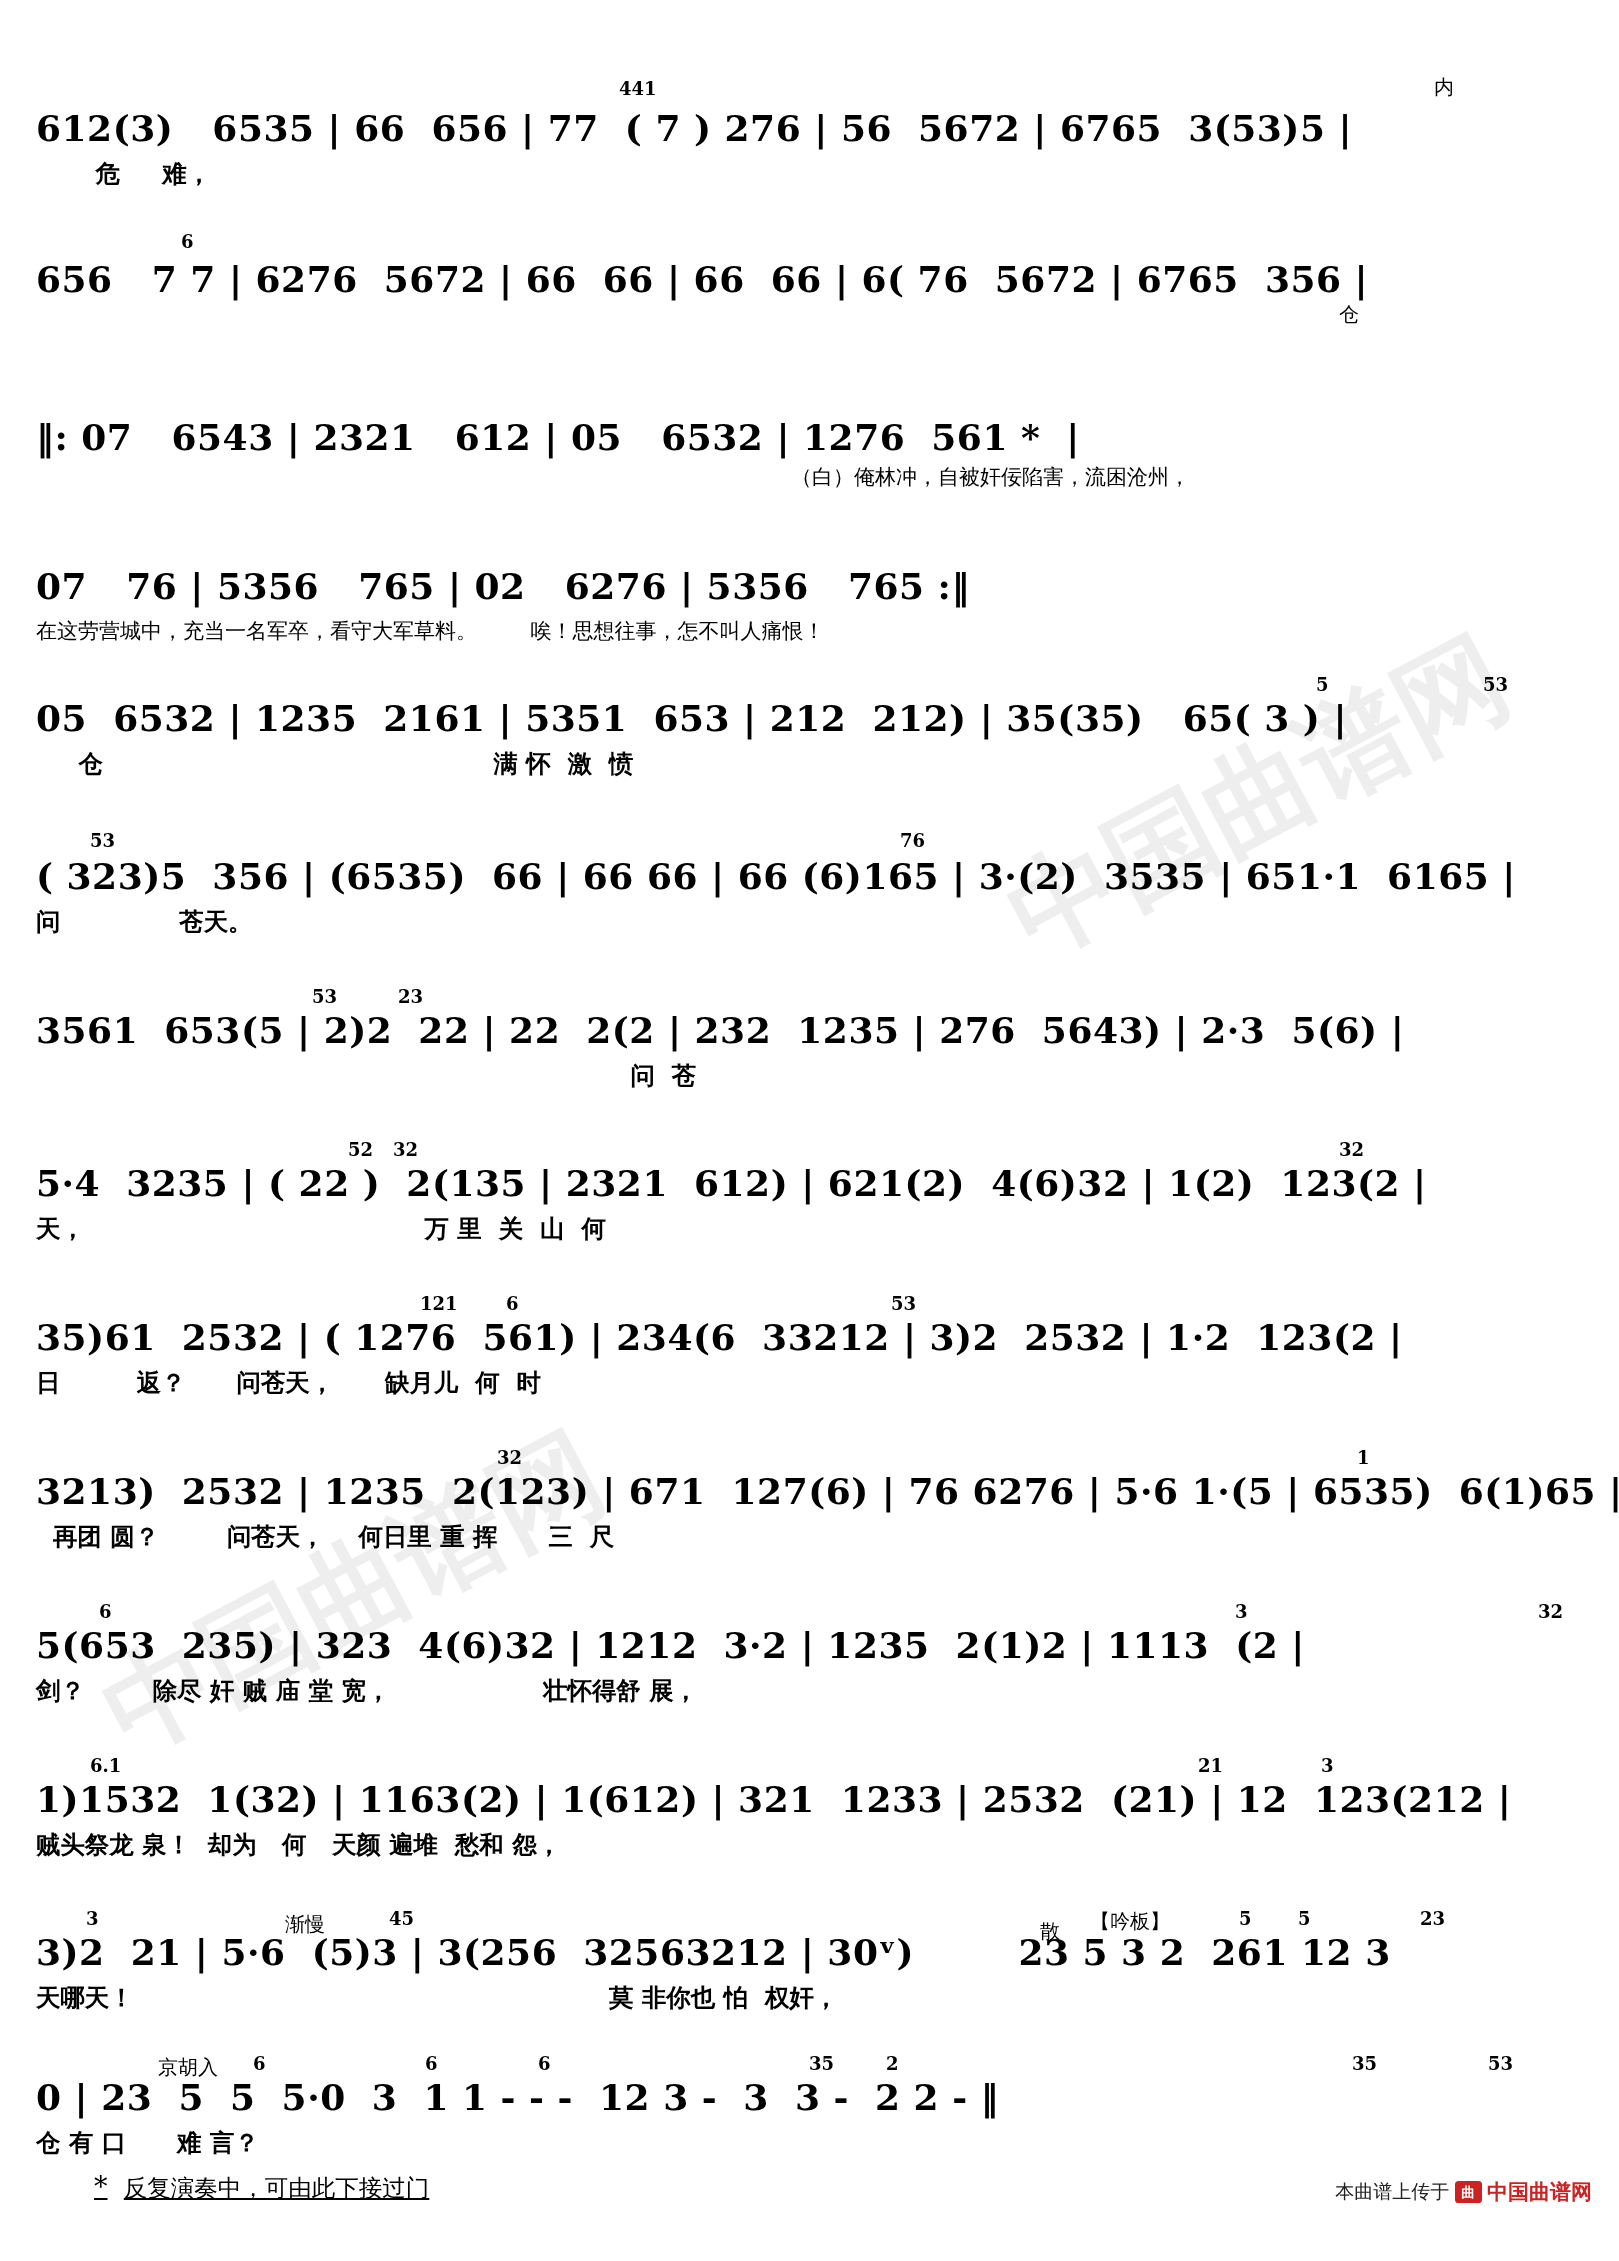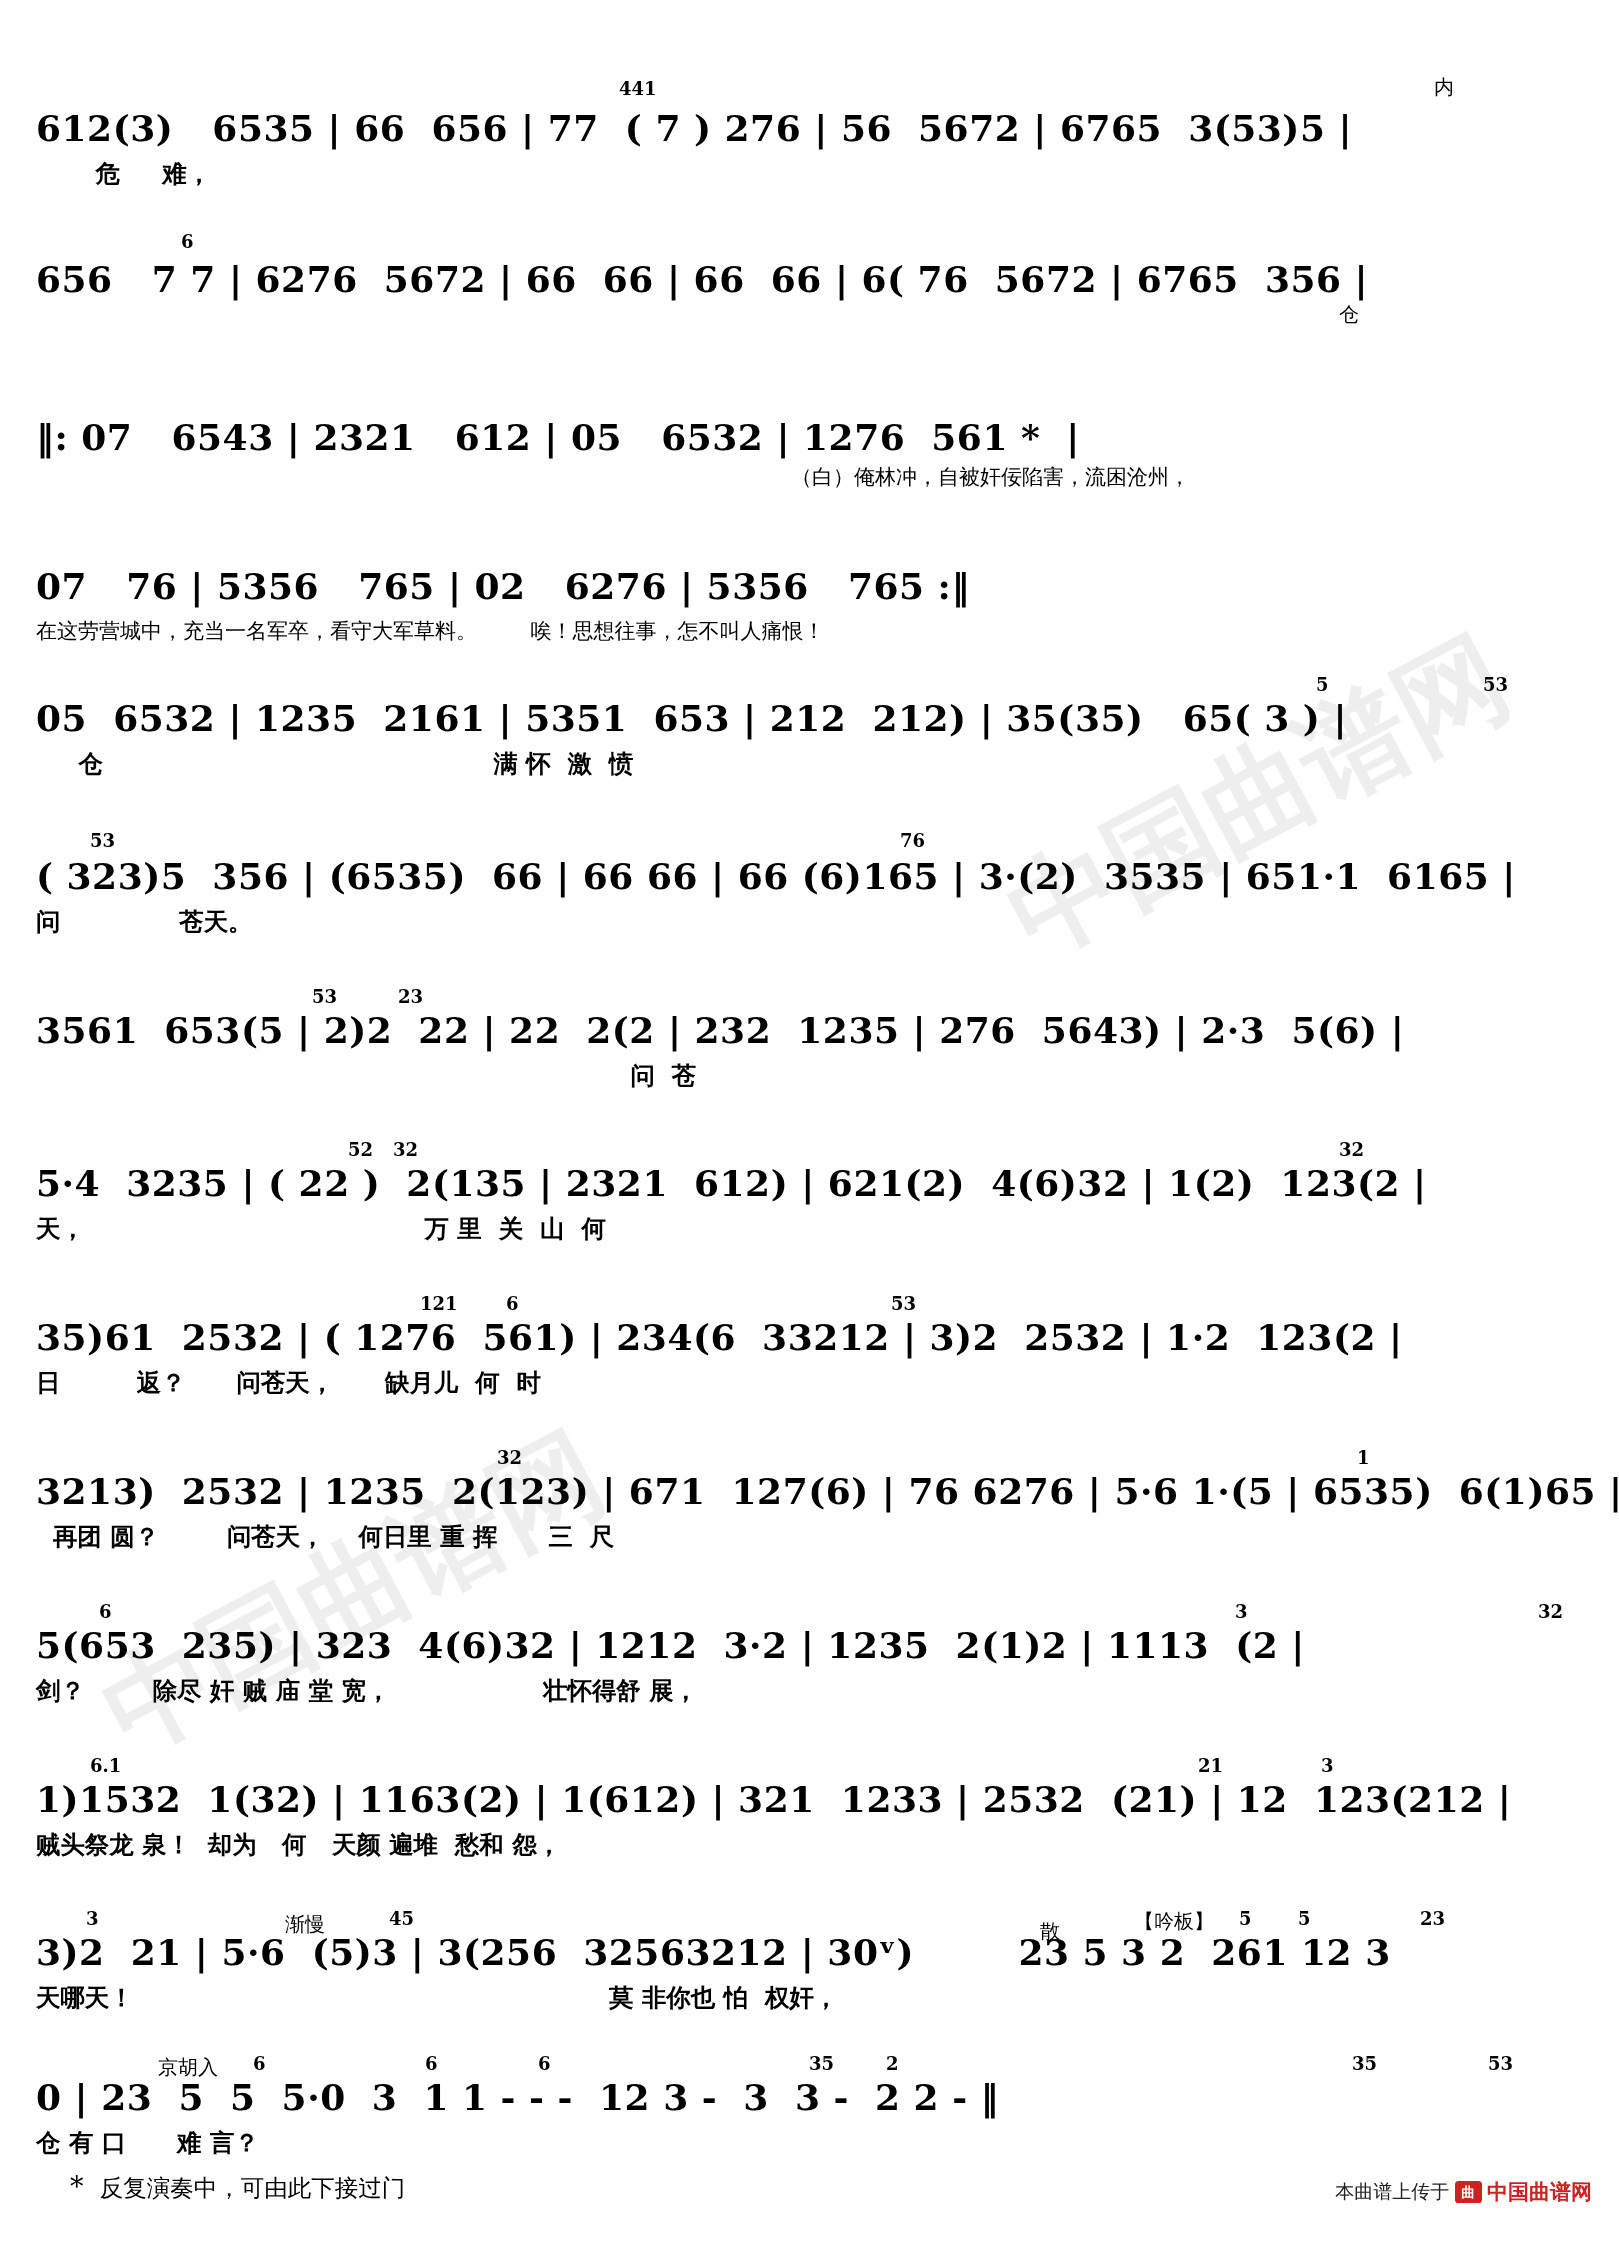--- a/index.html
+++ b/index.html
@@ -76,24 +76,25 @@
     font-weight: bold;
     white-space: pre;
   }
   .sup.cn {
     font-family: "DejaVu Sans", sans-serif;
     font-size: 20px;
     font-weight: normal;
   }
   .footnote {
     position: absolute;
-    left: 70px;
+    left: 94px;
     top: 2171px;
     font-family: "DejaVu Sans", sans-serif;
     font-size: 23.5px;
+    text-decoration: underline;
   }
   .footnote .star {
     font-family: "DejaVu Serif", serif;
     font-size: 27px;
     margin-right: 16.3px;
   }
   .credit {
     position: absolute;
     right: 27px;
     top: 2178px;
@@ -232,21 +233,21 @@
     <div class="notes">1)1532  1(32) | 1163(2) | 1(612) | 321  1233 | 2532  (21) | 12  123(212 |</div>
     <div class="lyrics">贼头祭龙 泉！  却为   何   天颜 遍堆  愁和 怨，</div>
   </div>
 
   <div class="row" style="top:1931px;">
     <div class="sups">
       <span class="sup" style="left:50px; top:-23.5px;">3</span>
       <span class="sup cn" style="left:249px; top:-20px;">渐慢</span>
       <span class="sup" style="left:353px; top:-23.5px;">45</span>
       <span class="sup cn" style="left:1004px; top:-12.7px;">散</span>
-      <span class="sup cn" style="left:1054px; top:-23.5px;margin-left:44px;">【吟板】</span>
+      <span class="sup cn" style="left:1054px; top:-23.5px;">【吟板】</span>
       <span class="sup" style="left:1203px; top:-23.5px;">5</span>
       <span class="sup" style="left:1262px; top:-23.5px;">5</span>
       <span class="sup" style="left:1384px; top:-23.5px;">23</span>
     </div>
     <div class="notes">3)2  21 | 5·6  (5)3 | 3(256  32563212 | 30ᵛ)        23 5 3 2  261 12 3</div>
     <div class="lyrics">天哪天！                                                        莫 非你也 怕  权奸，</div>
   </div>
 
   <div class="row" style="top:2076px;">
     <div class="sups">

